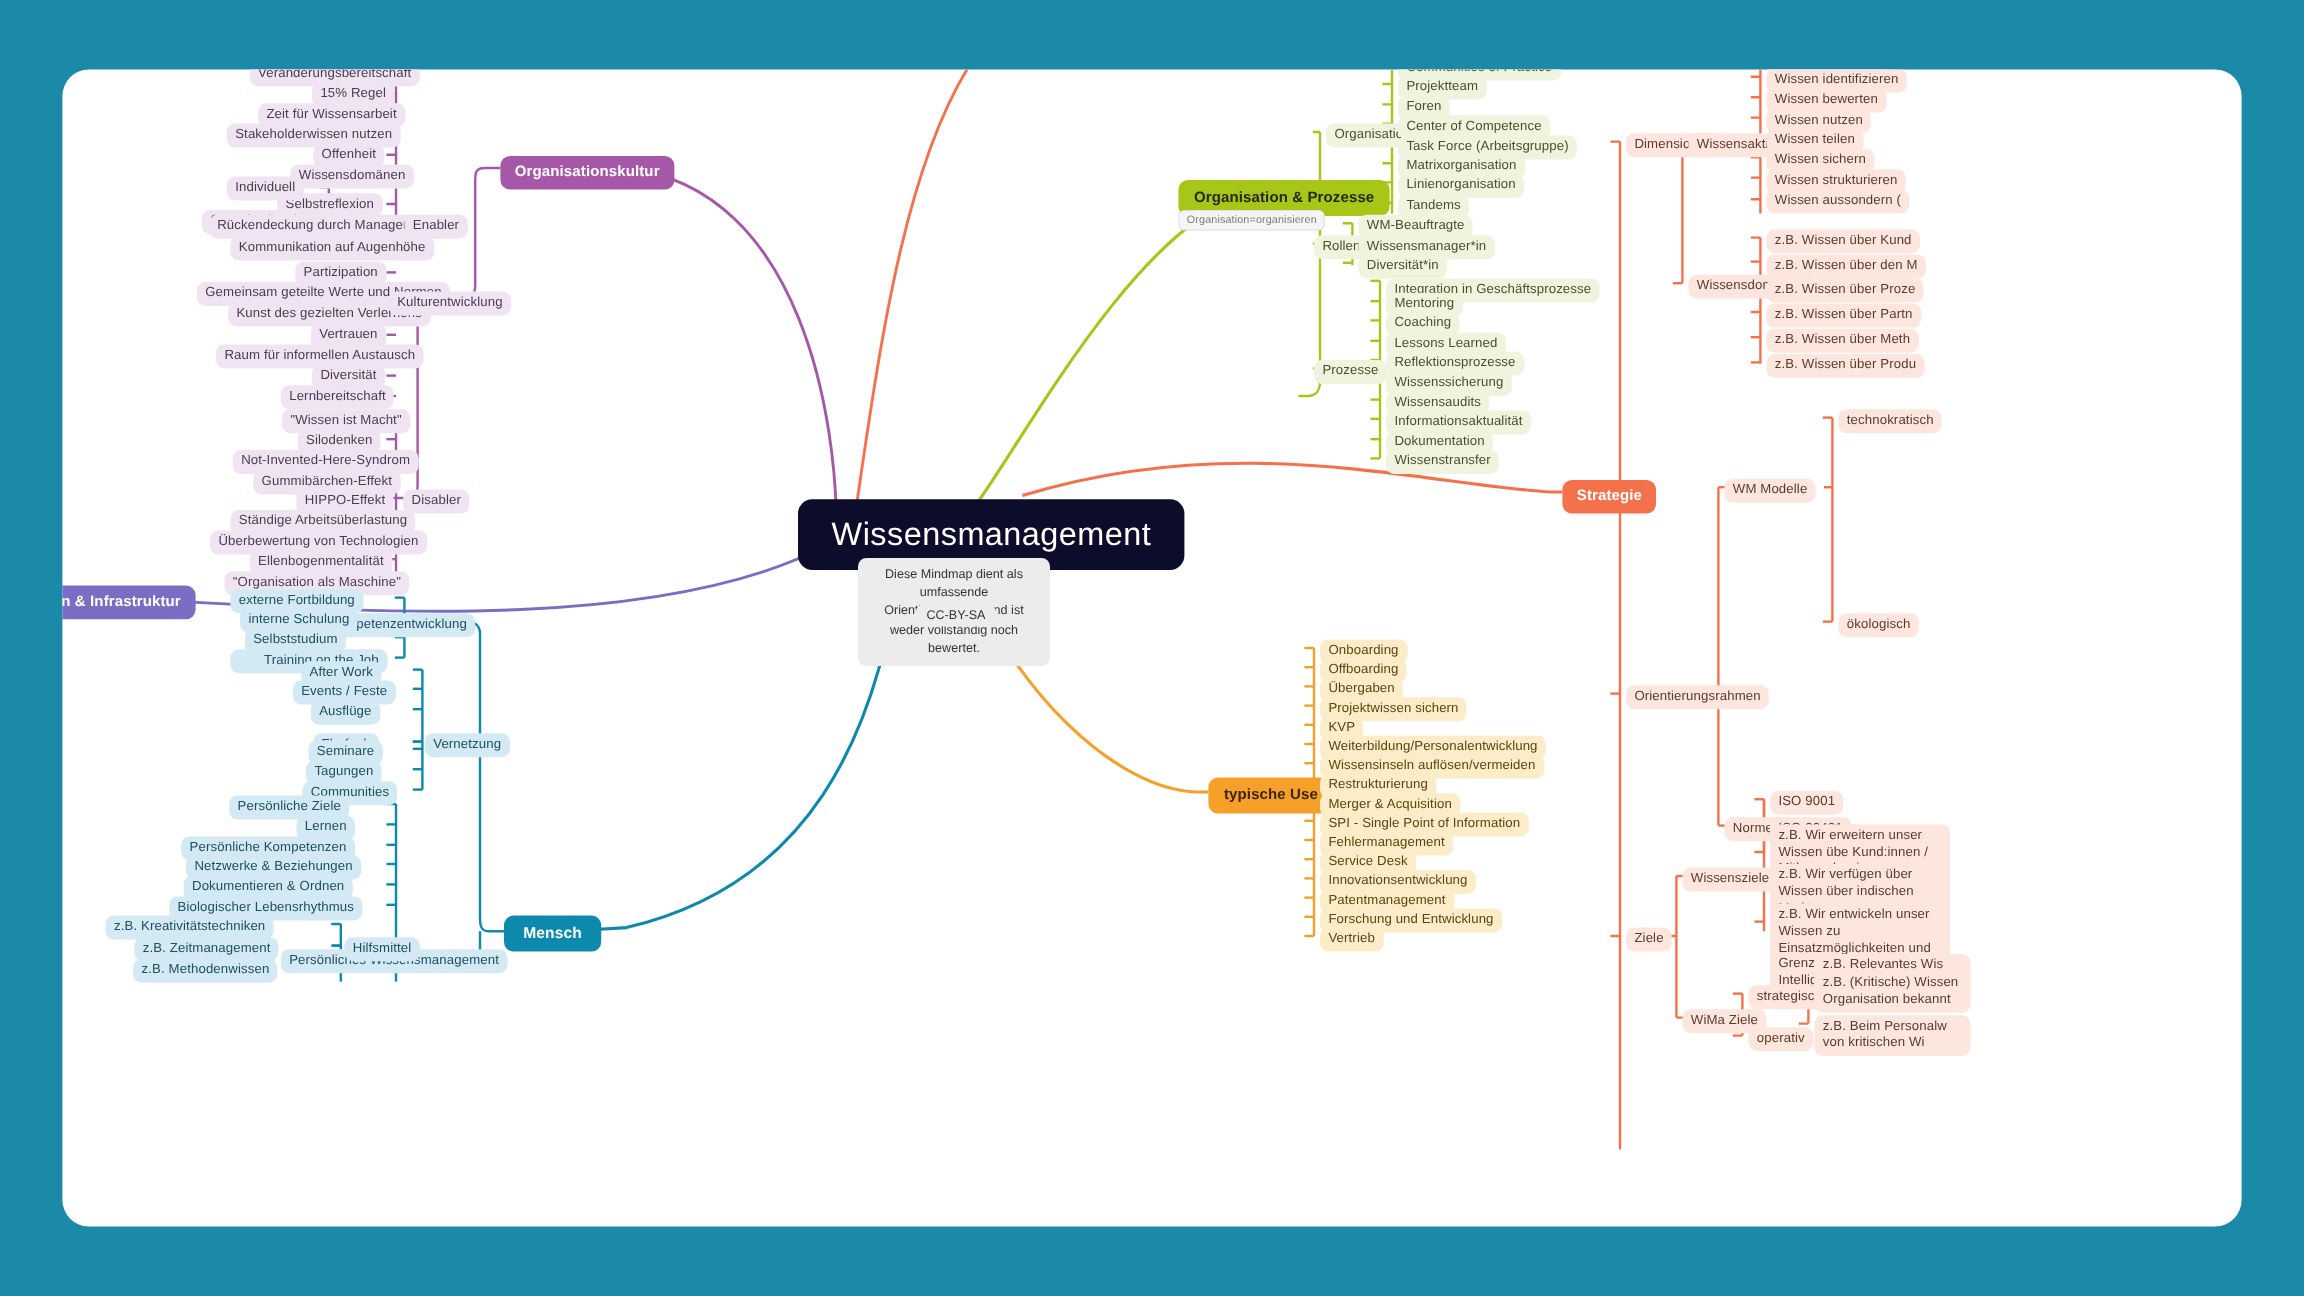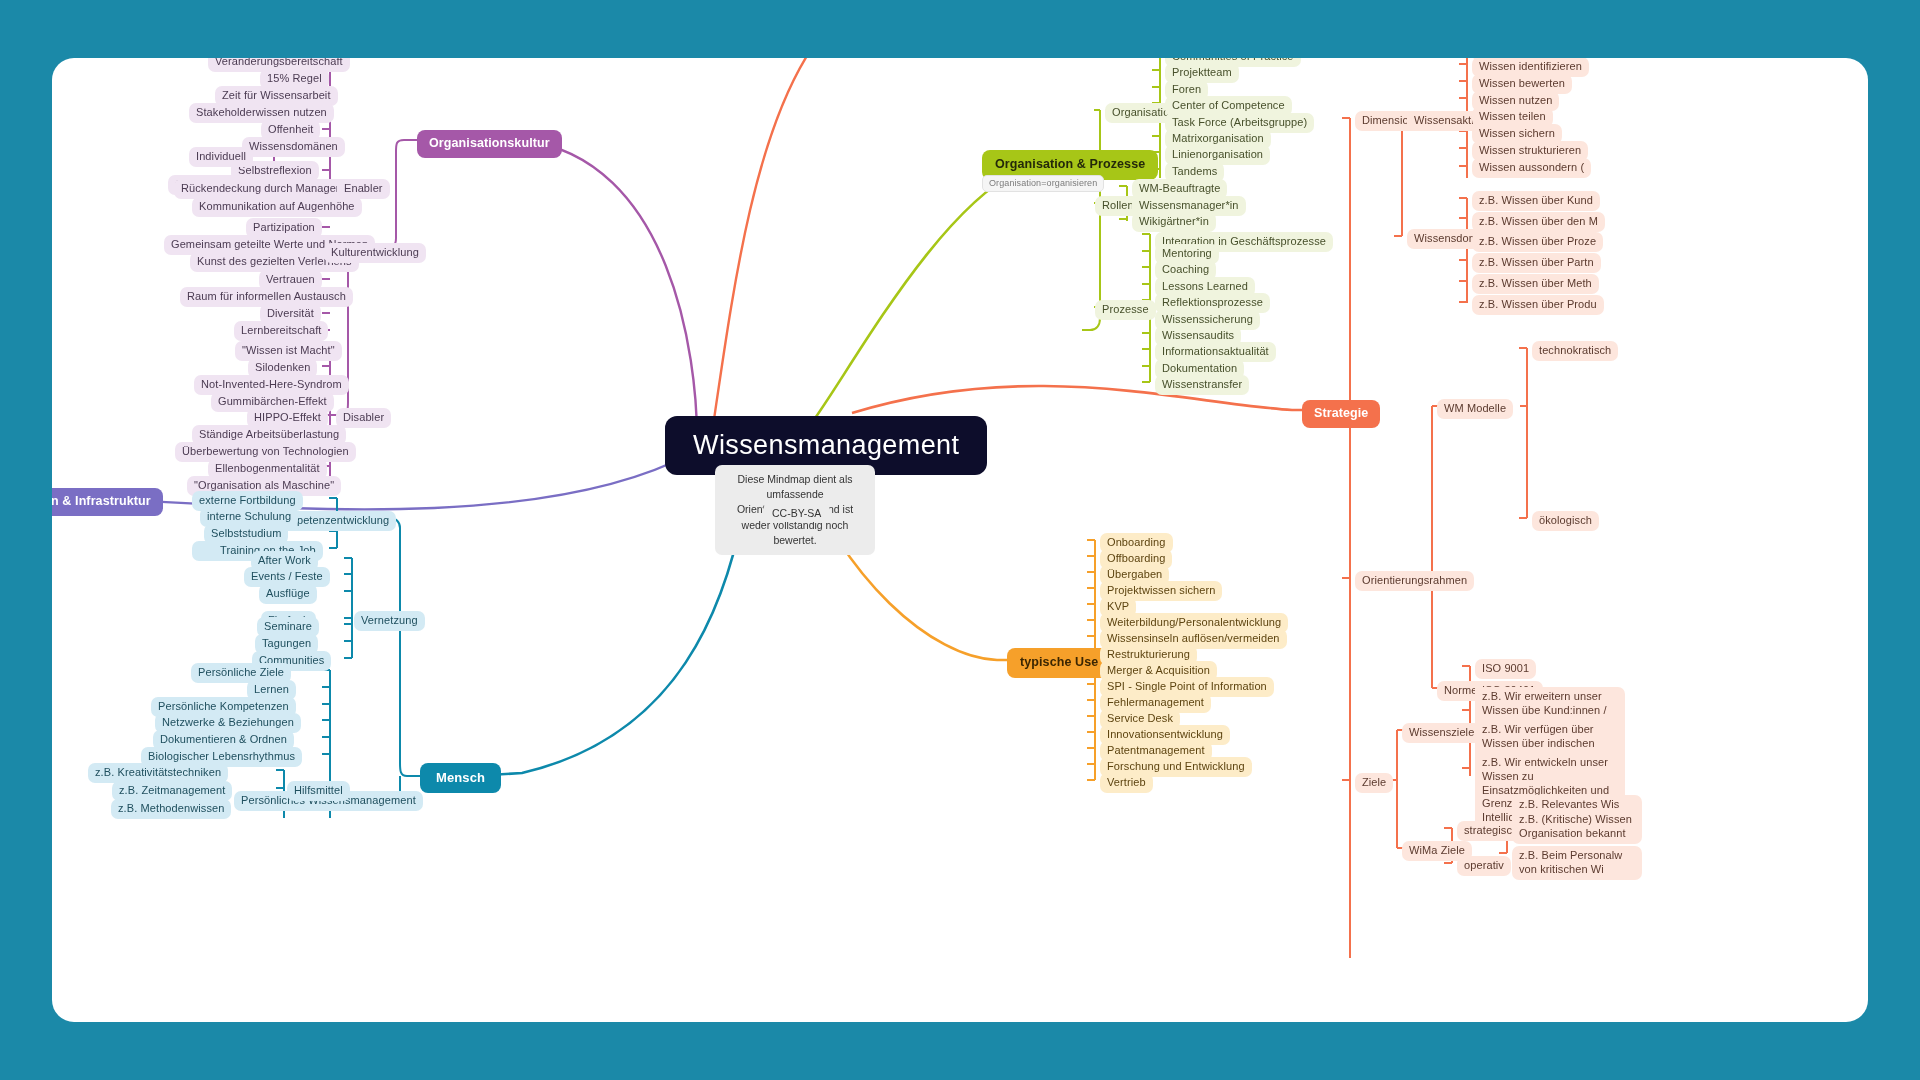--- a/index.html
+++ b/index.html
@@ -399,21 +399,21 @@
   <div class="node c-green" style="left:1113px; top:22px;">Foren</div>
   <div class="node c-green" style="left:1113px; top:38px;">Center of Competence</div>
   <div class="node c-green" style="left:1113px; top:55px;">Task Force (Arbeitsgruppe)</div>
   <div class="node c-green" style="left:1113px; top:71px;">Matrixorganisation</div>
   <div class="node c-green" style="left:1113px; top:87px;">Linienorganisation</div>
   <div class="node c-green" style="left:1113px; top:104px;">Tandems</div>
 
   <div class="node c-green" style="left:1043px; top:138px;">Rollen</div>
   <div class="node c-green" style="left:1080px; top:121px;">WM-Beauftragte</div>
   <div class="node c-green" style="left:1080px; top:138px;">Wissensmanager*in</div>
-  <div class="node c-green" style="left:1080px; top:154px;">Wikigärtner*in</div>
+  <div class="node c-green" style="left:1080px; top:154px;">Diversität*in</div>
 
   <div class="node c-green" style="left:1043px; top:242px;">Prozesse</div>
   <div class="node c-green" style="left:1103px; top:174px;">Integration in Geschäftsprozesse</div>
   <div class="node c-green" style="left:1103px; top:186px;">Mentoring</div>
   <div class="node c-green" style="left:1103px; top:202px;">Coaching</div>
   <div class="node c-green" style="left:1103px; top:219px;">Lessons Learned</div>
   <div class="node c-green" style="left:1103px; top:235px;">Reflektionsprozesse</div>
   <div class="node c-green" style="left:1103px; top:252px;">Wissenssicherung</div>
   <div class="node c-green" style="left:1103px; top:268px;">Wissensaudits</div>
   <div class="node c-green" style="left:1103px; top:284px;">Informationsaktualität</div>

